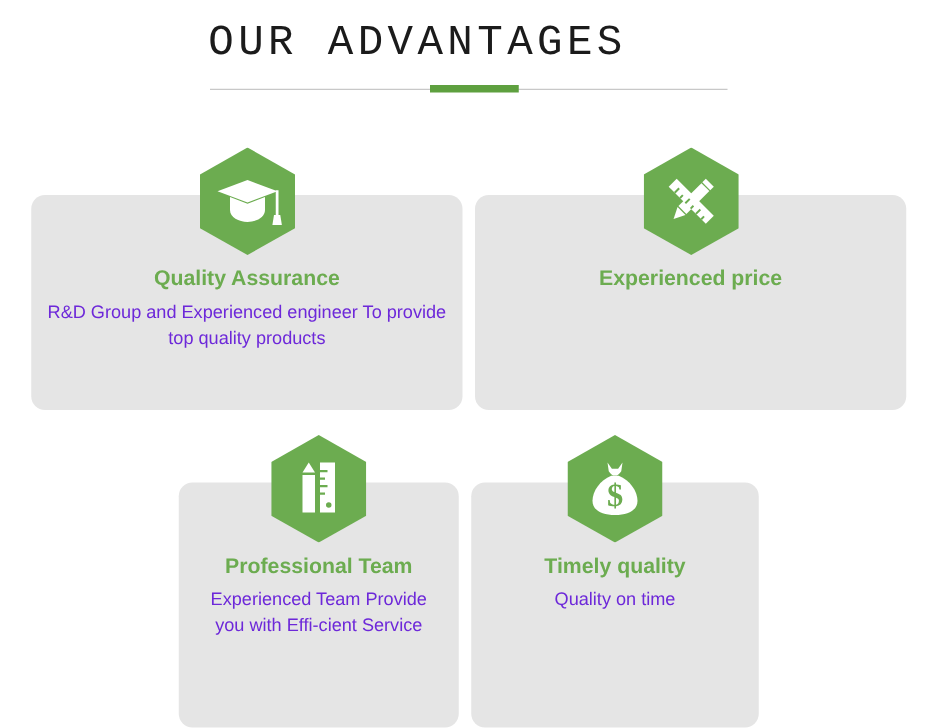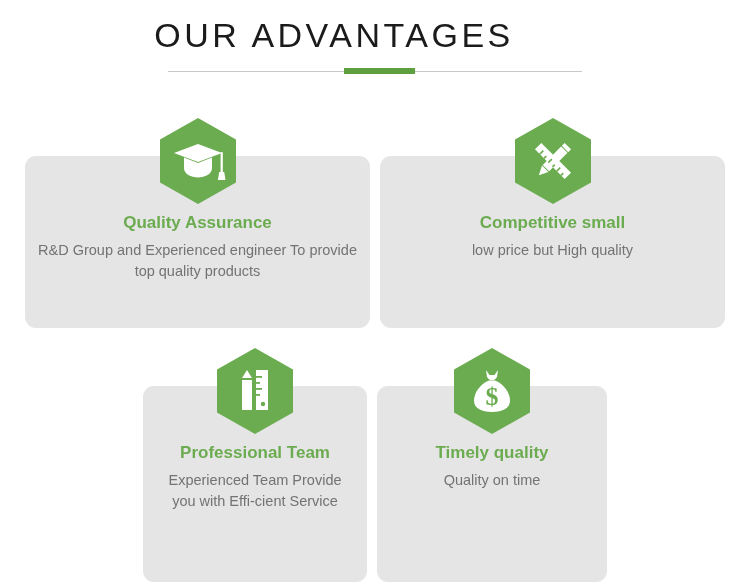--- a/index.html
+++ b/index.html
@@ -26,21 +26,21 @@
     left: 0;
     width: 750px;
     height: 100px;
   }
   .header-title {
     position: absolute;
     top: 16px;
     left: 0;
     width: 668px;
     text-align: center;
-    font-family: Liberation Sans, sans-serif;
+    font-family: Liberation Mono, monospace;
     font-size: 34px;
     font-weight: 400;
     letter-spacing: 3.5px;
     color: #1b1b1b;
     white-space: nowrap;
   }
   .divider {
     position: absolute;
     top: 71px;
     left: 168px;
@@ -111,21 +111,21 @@
   
   .card-title {
     font-size: 17px;
     font-weight: bold;
     color: #6cac50;
     line-height: 1.25;
     margin: 0 0 7px 0;
   }
   .card-desc {
     font-size: 14.5px;
-    color: #737373;
+    color: #6d28d9;
     line-height: 1.42;
     margin: 0;
   }
 </style>
 </head>
 <body>
 
 <div class="page">
 
   <div class="header">
@@ -169,22 +169,21 @@
               <rect x="33.5" y="28" width="5" height="1.6" fill="#6cac50"></rect>
               <rect x="33.5" y="34" width="3.2" height="1.6" fill="#6cac50"></rect>
               <rect x="33.5" y="40" width="5" height="1.6" fill="#6cac50"></rect>
               <rect x="33.5" y="46" width="3.2" height="1.6" fill="#6cac50"></rect>
               <rect x="33.5" y="52" width="5" height="1.6" fill="#6cac50"></rect>
               <rect x="33.5" y="58" width="3.2" height="1.6" fill="#6cac50"></rect>
             </g>
           </g>
         </svg>
       </div>
-      <div class="card-title">Competitive small</div>
-      <div class="card-desc">low price but High quality</div>
+      <div class="card-title">Experienced price</div>
     </div>
 
   </div>
 
   <div class="row row-bottom">
 
 
     <div class="card card-w-190">
       <div class="hex">
         <svg width="76" height="86" viewBox="0 0 76 86">

